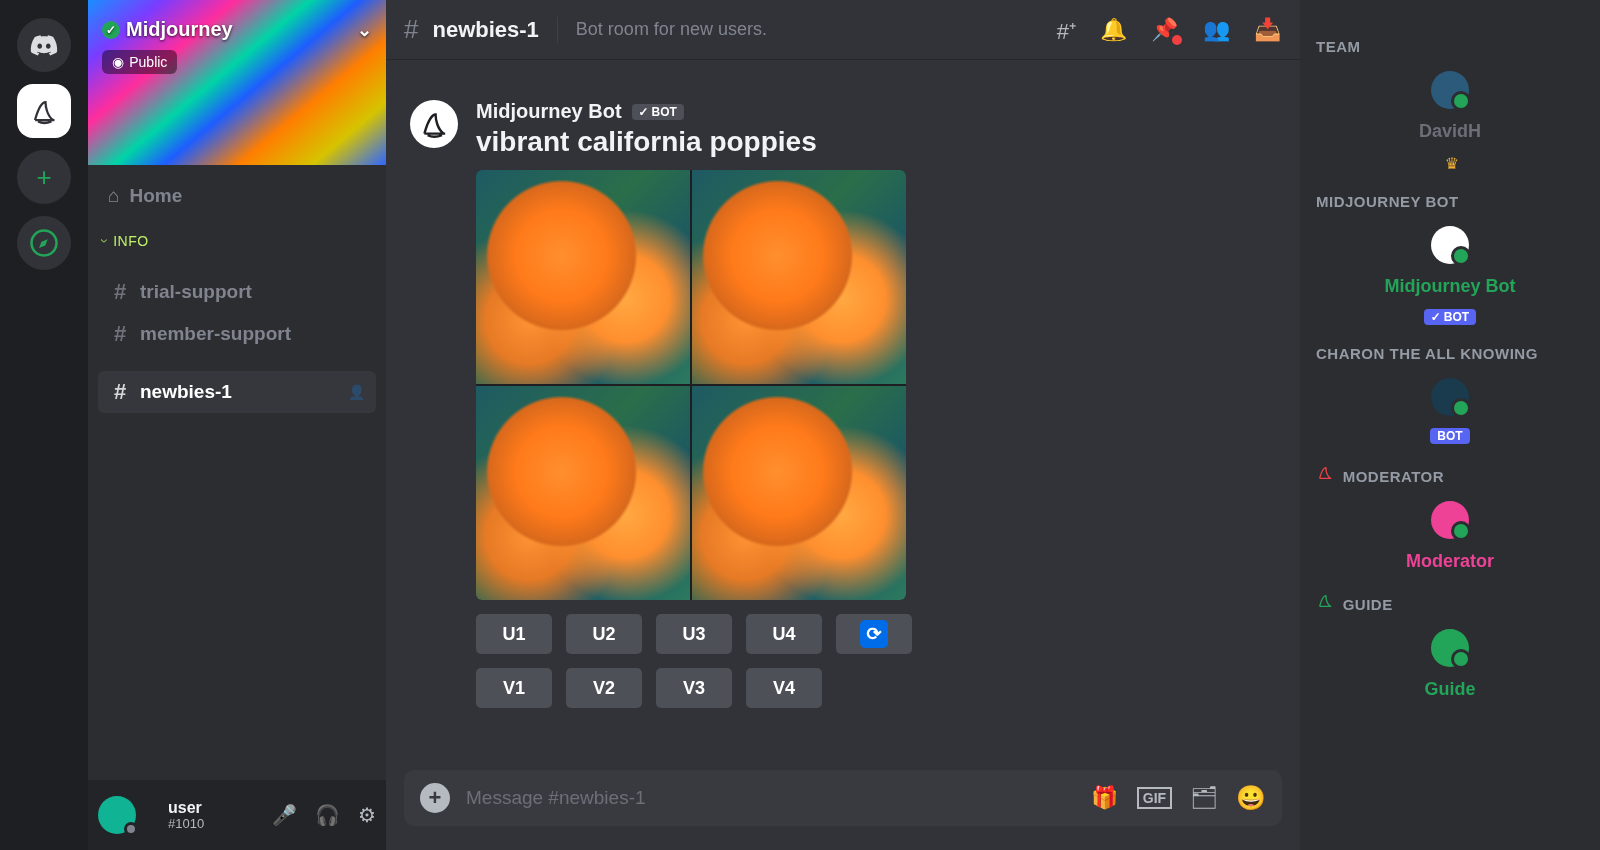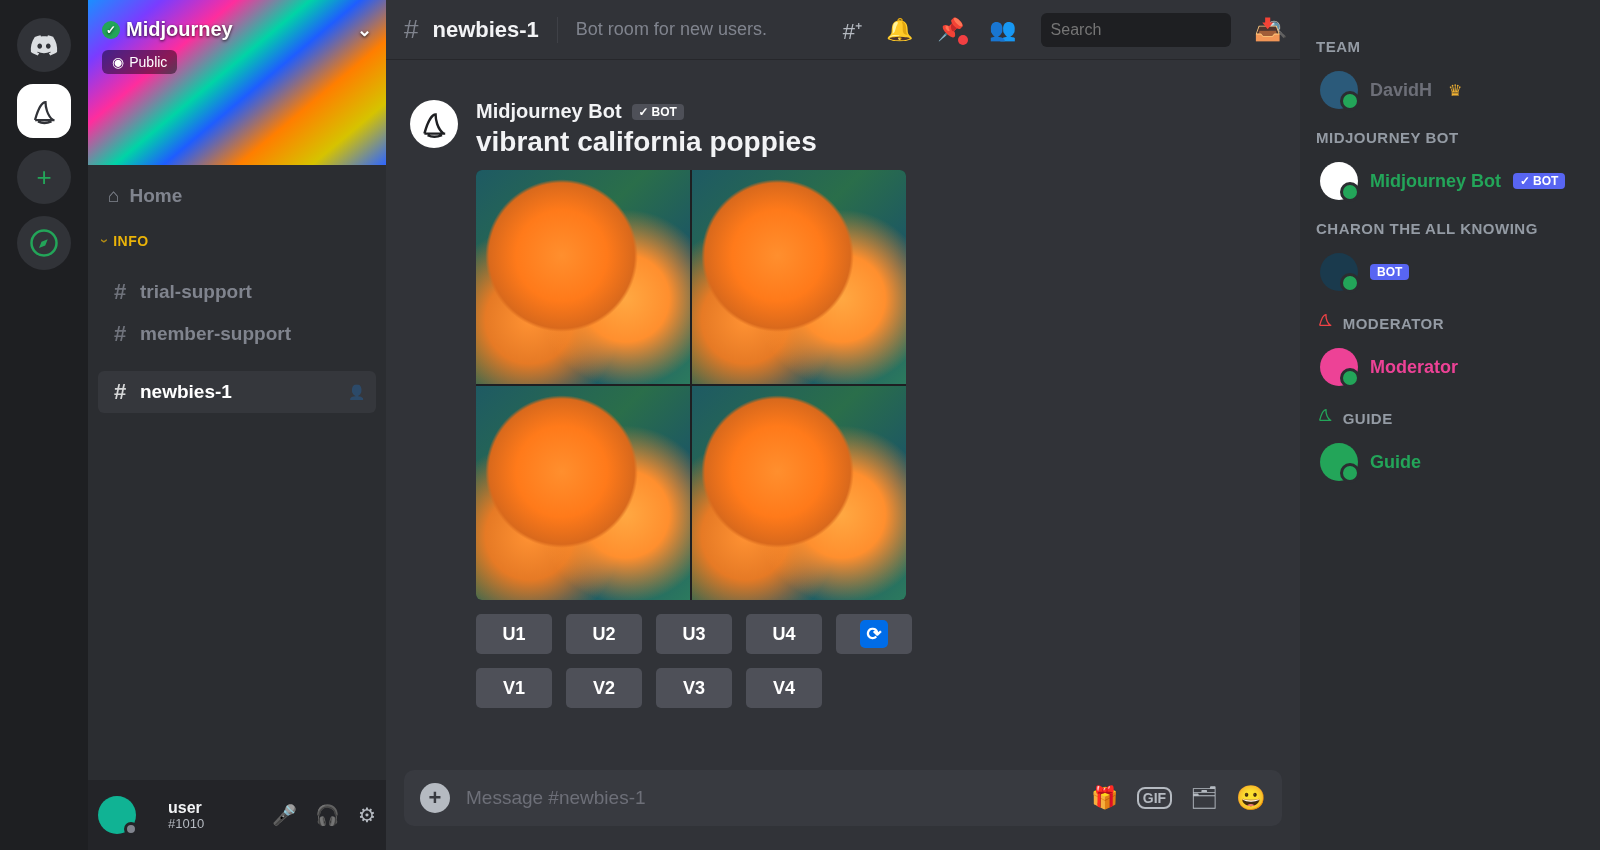--- a/index.html
+++ b/index.html
@@ -15,21 +15,21 @@
 
 .channels { width:298px; background:#2b2d31; display:flex; flex-direction:column; }
 .server-banner { height:165px; position:relative; background:linear-gradient(140deg,#1a8fff 0%,#7a3cff 15%,#ff2d9d 30%,#00d4a6 45%,#1e5dff 55%,#ff7e00 70%,#d6c300 85%,#2e66ff 100%); }
 .server-name-row { position:absolute; top:18px; left:14px; right:14px; display:flex; align-items:center; gap:6px; font-weight:700; font-size:20px; color:#fff; text-shadow:0 1px 3px rgba(0,0,0,.8); }
 .verified { width:18px;height:18px;background:#23a559;border-radius:50%;display:inline-flex;align-items:center;justify-content:center;font-size:12px;color:#fff;}
 .server-dd { margin-left:auto; font-size:18px;}
 .public-pill { position:absolute; top:50px; left:14px; background:rgba(0,0,0,.45); color:#fff; font-size:14px; padding:4px 10px; border-radius:6px; display:flex; align-items:center; gap:5px;}
 .channel-list { flex:1; padding:10px 10px 0 10px; overflow-y:auto; }
 .home-row { display:flex; align-items:center; gap:10px; padding:10px 10px; color:#80848e; font-size:19px; font-weight:600;}
 .section { margin-top:16px; }
-.section-h { display:flex; align-items:flex-start; gap:6px; color:#eab308; font-size:14px; font-weight:700; letter-spacing:.5px; padding:0 4px 6px 4px;}
+.section-h { display:flex; align-items:flex-start; gap:6px; color:#bef264; font-size:14px; font-weight:400; letter-spacing:.5px; padding:0 4px 6px 4px;}
 .section-h::before{content:"›"; transform:rotate(90deg); font-size:14px; opacity:.7;}
 .chan { display:flex; align-items:center; gap:8px; padding:8px 10px; border-radius:6px; color:#80848e; font-size:19px; font-weight:600; cursor:pointer;}
 .chan.active { background:#35373c; color:#fff;}
 .chan .hash{font-size:22px;opacity:.8;width:24px;text-align:center;}
 .chan.locked .hash{position:relative;}
 .add-user{margin-left:auto;font-size:14px;opacity:.3;}
 
 
 .user-panel { height:70px; background:#232428; display:flex; align-items:center; padding:0 10px; gap:8px;}
 .avatar{width:38px;height:38px;border-radius:50%;background:#10b394;position:relative;}
@@ -79,21 +79,21 @@
 .attach{width:30px;height:30px;border-radius:50%;background:#b5bac1;display:flex;align-items:center;justify-content:center;color:#383a40;font-size:22px;font-weight:700;cursor:pointer;}
 .msg-input{background:none;border:none;outline:none;color:#dbdee1;font-size:19px;flex:1;}
 .msg-input::placeholder{color:#6d6f78;}
 .input-icons{display:flex;gap:18px;color:#b5bac1;font-size:22px;align-items:center;}
 .input-icons .ic{cursor:pointer;}
 .emoji{font-size:24px;}
 
 
 .members{width:300px;background:#2b2d31;padding:24px 16px;overflow-y:auto;}
 .role-h{color:#949ba4;font-size:15px;font-weight:700;letter-spacing:.5px;margin:14px 0 10px 0;}
-.member{display:flex;align-items:center;gap:12px;padding:6px 4px;border-radius:6px;cursor:pointer;}
+.member{display:flex;align-items:center;gap:12px;padding:6px 4px;border-radius:6px;cursor:pointer;flex-direction:column;}
 .m-av{width:38px;height:38px;border-radius:50%;position:relative;background:#36393f;}
 .m-av.online::after{content:"";position:absolute;right:-2px;bottom:-2px;width:14px;height:14px;border-radius:50%;background:#23a559;border:3px solid #2b2d31;}
 .m-name{font-size:18px;font-weight:600;}
 .crown{color:#f0b132;font-size:16px;margin-left:4px;}
 .role-icon{width:18px;height:18px;margin-right:4px;}
 svg{fill:currentColor;}
 .sail-icon{stroke:#313338;stroke-width:3;fill:none;}
 </style>
 </head>
 <body>
@@ -184,24 +184,20 @@
   <div class="chat-header">
     <span class="ch-hash">#</span>
     <span class="ch-title">newbies-1</span>
     <span class="ch-divider"></span>
     <span class="ch-topic">Bot room for new users.</span>
     <div class="hdr-icons">
       <span class="ic">#⁺</span>
       <span class="ic">🔔</span>
       <span class="ic pin-dot">📌</span>
       <span class="ic">👥</span>
-      <div class="search">
-        <input placeholder="Search" style="">
-        <span>🔍</span>
-      </div>
       <span class="ic">📥</span>
     </div>
   </div>
 
   <div class="messages">
     <div class="msg">
       <div class="msg-av">
         <svg viewBox="0 0 40 40" class="sail-icon" style="stroke:#1e1f22">
             <path d="M8 32 C14 10 20 8 22 8 C22 14 24 26 32 32 M8 32 L34 32 M12 34 Q20 38 30 34"></path>
           </svg>
@@ -235,21 +231,21 @@
         </div>
       </div>
     </div>
   </div>
 
   <div class="input-bar">
     <div class="attach">+</div>
     <input class="msg-input" placeholder="Message #newbies-1" style="">
     <div class="input-icons">
       <span class="ic">🎁</span>
-      <span class="ic" style="font-size:14px;border:2px solid #b5bac1;padding:1px 4px;border-radius:8px;font-weight:700;">GIF</span>
+      <span class="ic" style="font-size:14px;border:2px solid #b5bac1;padding:1px 4px;border-radius:0;font-weight:700;">GIF</span>
       <span class="ic">🗂</span>
       <span class="ic emoji">😀</span>
     </div>
   </div>
 </div>
 
 <div class="members">
   <div class="role-h">TEAM</div>
   <div class="member">
     <div class="m-av online" style="background:#2b5a7a;"></div>

